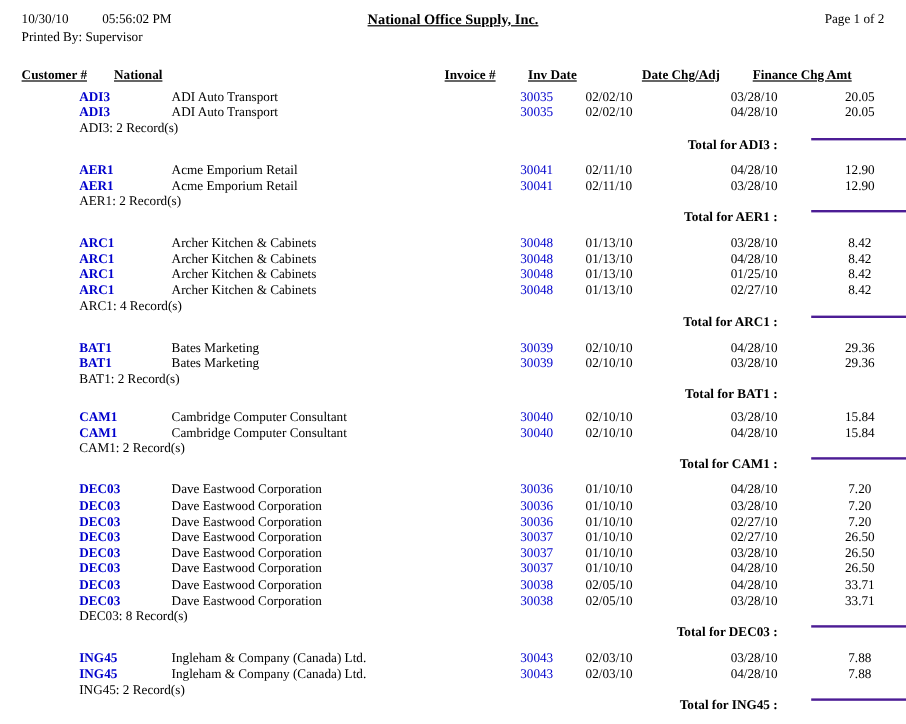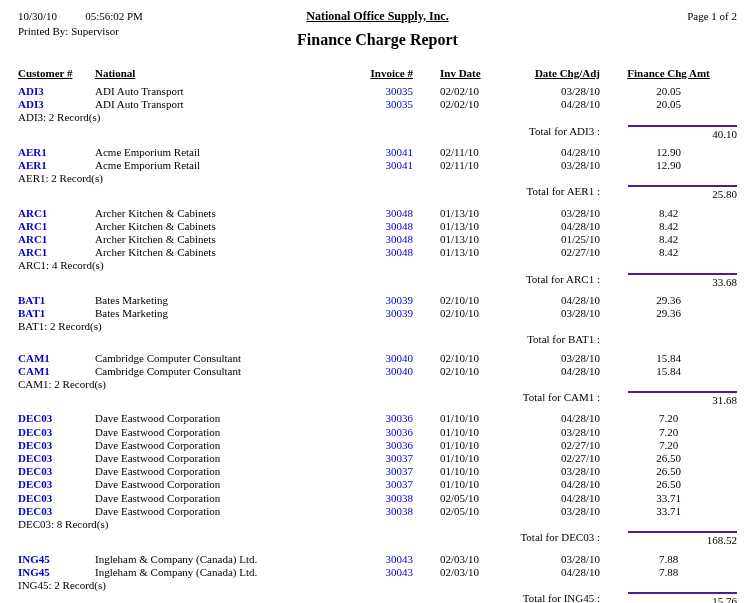--- a/index.html
+++ b/index.html
@@ -31,42 +31,41 @@
 
   .cols { font-weight:700; margin-top:18px; margin-bottom:6px; }
   .cols .cell { text-decoration:underline; }
 
   .detail { line-height:13.2px; }
   .cust { color:var(--link-blue, #0000CC); font-weight:700; }
   .inv  { color:var(--link-blue, #0000CC); }
 
   .record-count { line-height:13.2px; }
 
-  .total-row { display:grid; grid-template-columns:582px 137px; font-weight:400; line-height:13.2px; }
+  .total-row { display:grid; grid-template-columns:582px 137px; font-weight:700; line-height:13.2px; }
   .total-label { text-align:right; white-space:nowrap; }
   .total-amt { text-align:right; }
   .sumline { display:inline-block; min-width:109px; border-top:2px solid #4c1d95; text-align:right; padding-top:1px; }
 
-  .group { margin-bottom:5px; }
+  .group { margin-bottom:5px;margin-left:48px; }
 </style>
 </head>
 <body>
 
 <div class="page">
 
   <div class="hdr">
     <div class="hdr-left">
       <div class="line">
         <span>10/30/10</span><span class="time">05:56:02 PM</span>
       </div>
       <div class="line">Printed By: Supervisor</div>
     </div>
     <div class="hdr-center">
       <div class="company">National Office Supply, Inc.</div>
-      <div class="title">Finance Charge Report</div>
     </div>
     <div class="hdr-right">Page 1 of  2</div>
   </div>
 
   <div class="grid cols">
     <div class="cell c1">Customer #</div>
     <div class="cell c2">National</div>
     <div class="cell c3">Invoice #</div>
     <div class="cell c4">Inv Date</div>
     <div class="cell c5">Date Chg/Adj</div>

